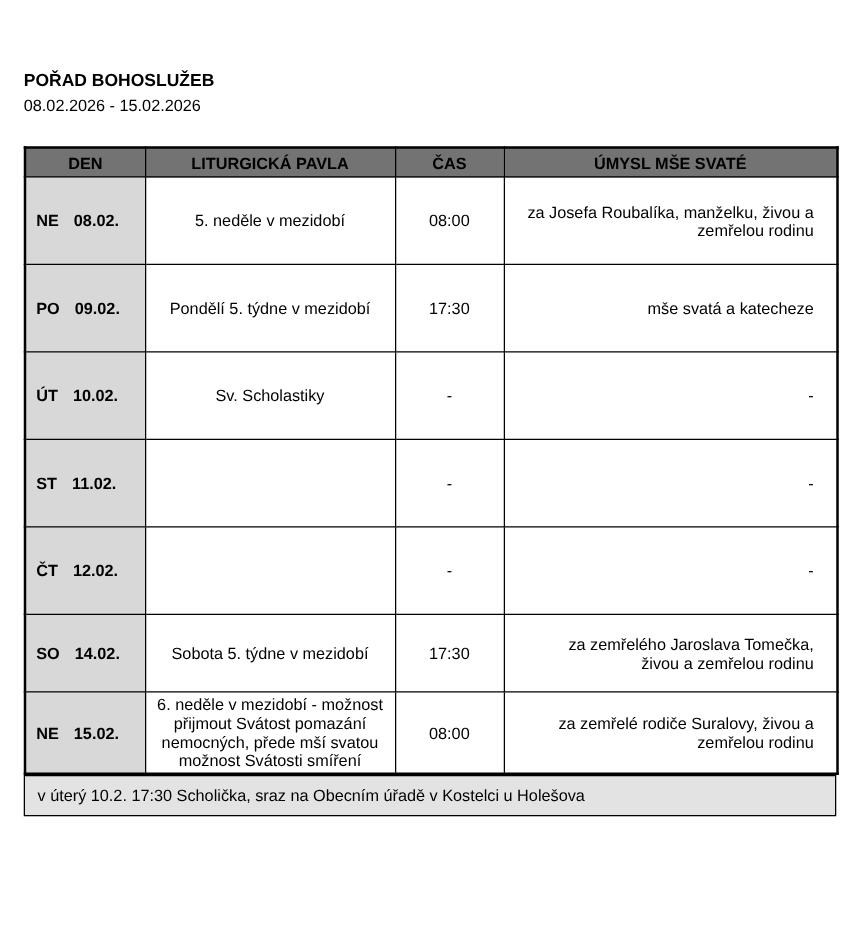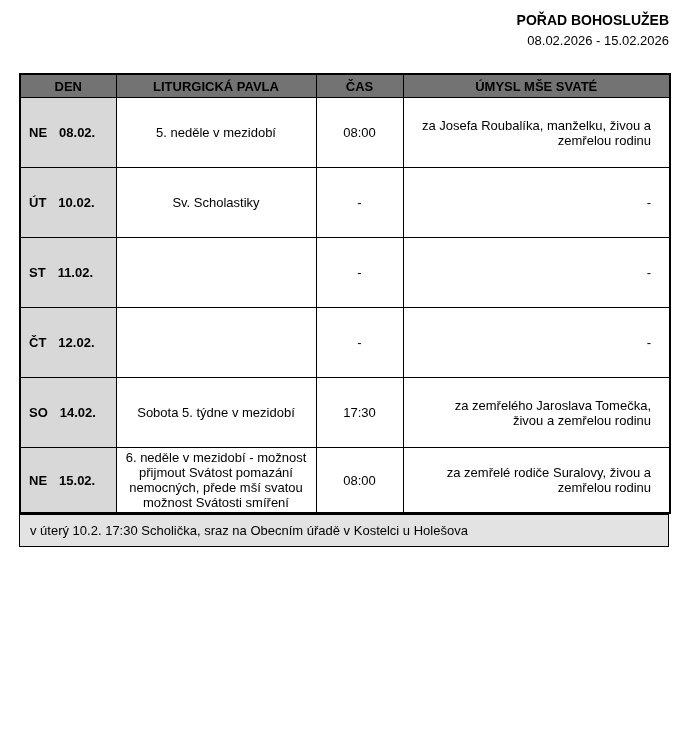--- a/index.html
+++ b/index.html
@@ -10,22 +10,23 @@
     color: #000000;
   }
   .page {
     width: 688px;
     height: 749px;
     box-sizing: border-box;
     padding: 10px 19px 0 19px;
     background: #ffffff;
   }
   .title-block {
-    text-align: right;
+    text-align: left;
     margin-bottom: 22px;
+    margin-top: 44px;
   }
   .title-line1, .title-line2 {
     font-size: 14px;
     font-weight: bold;
     line-height: 21px;
   }
   .title-line3 {
     font-size: 13px;
     line-height: 20px;
   }
@@ -111,20 +112,28 @@
       <tr>
         <td class="den">
           <span class="abbr">NE</span><span class="date">08.02.</span>
         </td>
         <td class="oslava">5. neděle v mezidobí</td>
         <td class="cas">08:00</td>
         <td class="umysl">za Josefa Roubalíka, manželku, živou a zemřelou rodinu</td>
       </tr>
       <tr>
         <td class="den">
+          <span class="abbr">PO</span><span class="date">09.02.</span>
+        </td>
+        <td class="oslava">Pondělí 5. týdne v mezidobí</td>
+        <td class="cas">17:30</td>
+        <td class="umysl">mše svatá a katecheze</td>
+      </tr>
+      <tr>
+        <td class="den">
           <span class="abbr">ÚT</span><span class="date">10.02.</span>
         </td>
         <td class="oslava">Sv. Scholastiky</td>
         <td class="cas">-</td>
         <td class="umysl">-</td>
       </tr>
       <tr>
         <td class="den">
           <span class="abbr">ST</span><span class="date">11.02.</span>
         </td>

